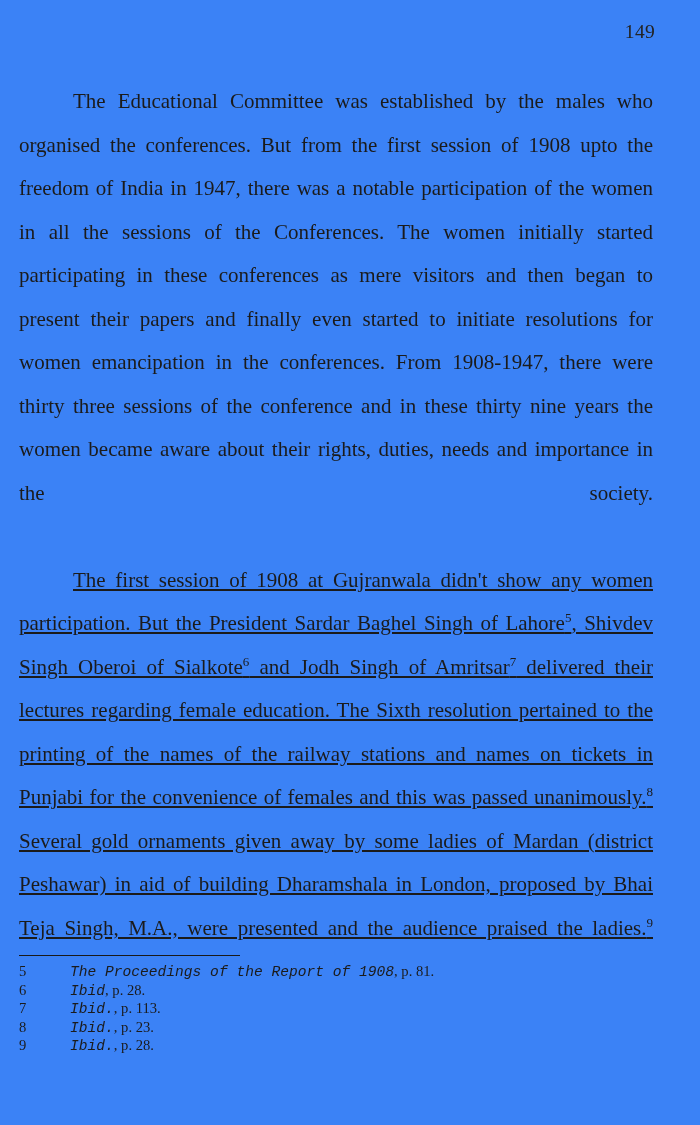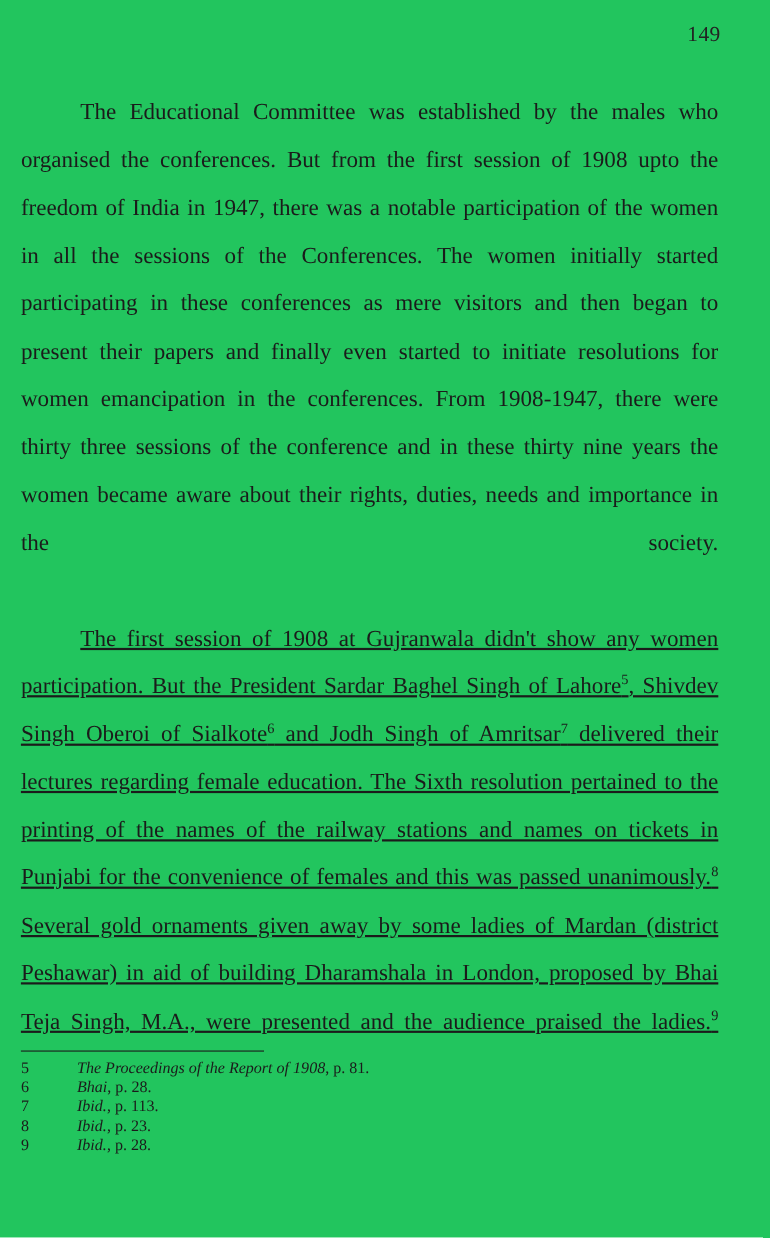--- a/index.html
+++ b/index.html
@@ -7,21 +7,21 @@
     margin: 0;
     padding: 0;
     background: #ffffff;
   }
 
   .page {
     position: relative;
     width: 700px;
     height: 1125px;
     margin: 0 auto;
-    background: #22c55e;
+    background: #3b82f6;
     overflow: hidden;
     font-family: "Liberation Serif", "DejaVu Serif", serif;
     color: #1a1a1a;
     -webkit-font-smoothing: antialiased;
   }
 
   
   .folio {
     position: absolute;
     top: 22px;
@@ -100,20 +100,21 @@
     font-style: normal;
   }
 
   .footnote-text {
     flex: 1 1 auto;
     white-space: pre;
   }
 
   .footnote-text i {
     font-style: italic;
+    font-family: Liberation Mono, monospace;
   }
 </style>
 </head>
 <body>
 
 <div class="page">
 
   <div class="folio">149</div>
 
   <div class="body-column">
@@ -123,21 +124,21 @@
 
   <div class="footnotes">
     <hr class="footnote-rule">
     <div class="footnote-list">
         <div class="footnote-row">
           <span class="footnote-num">5</span>
           <span class="footnote-text"><i>The Proceedings of the Report of 1908</i>, p. 81.</span>
         </div>
         <div class="footnote-row">
           <span class="footnote-num">6</span>
-          <span class="footnote-text"><i>Bhai</i>, p. 28.</span>
+          <span class="footnote-text"><i>Ibid</i>, p. 28.</span>
         </div>
         <div class="footnote-row">
           <span class="footnote-num">7</span>
           <span class="footnote-text"><i>Ibid.</i>, p. 113.</span>
         </div>
         <div class="footnote-row">
           <span class="footnote-num">8</span>
           <span class="footnote-text"><i>Ibid.</i>, p. 23.</span>
         </div>
         <div class="footnote-row">

